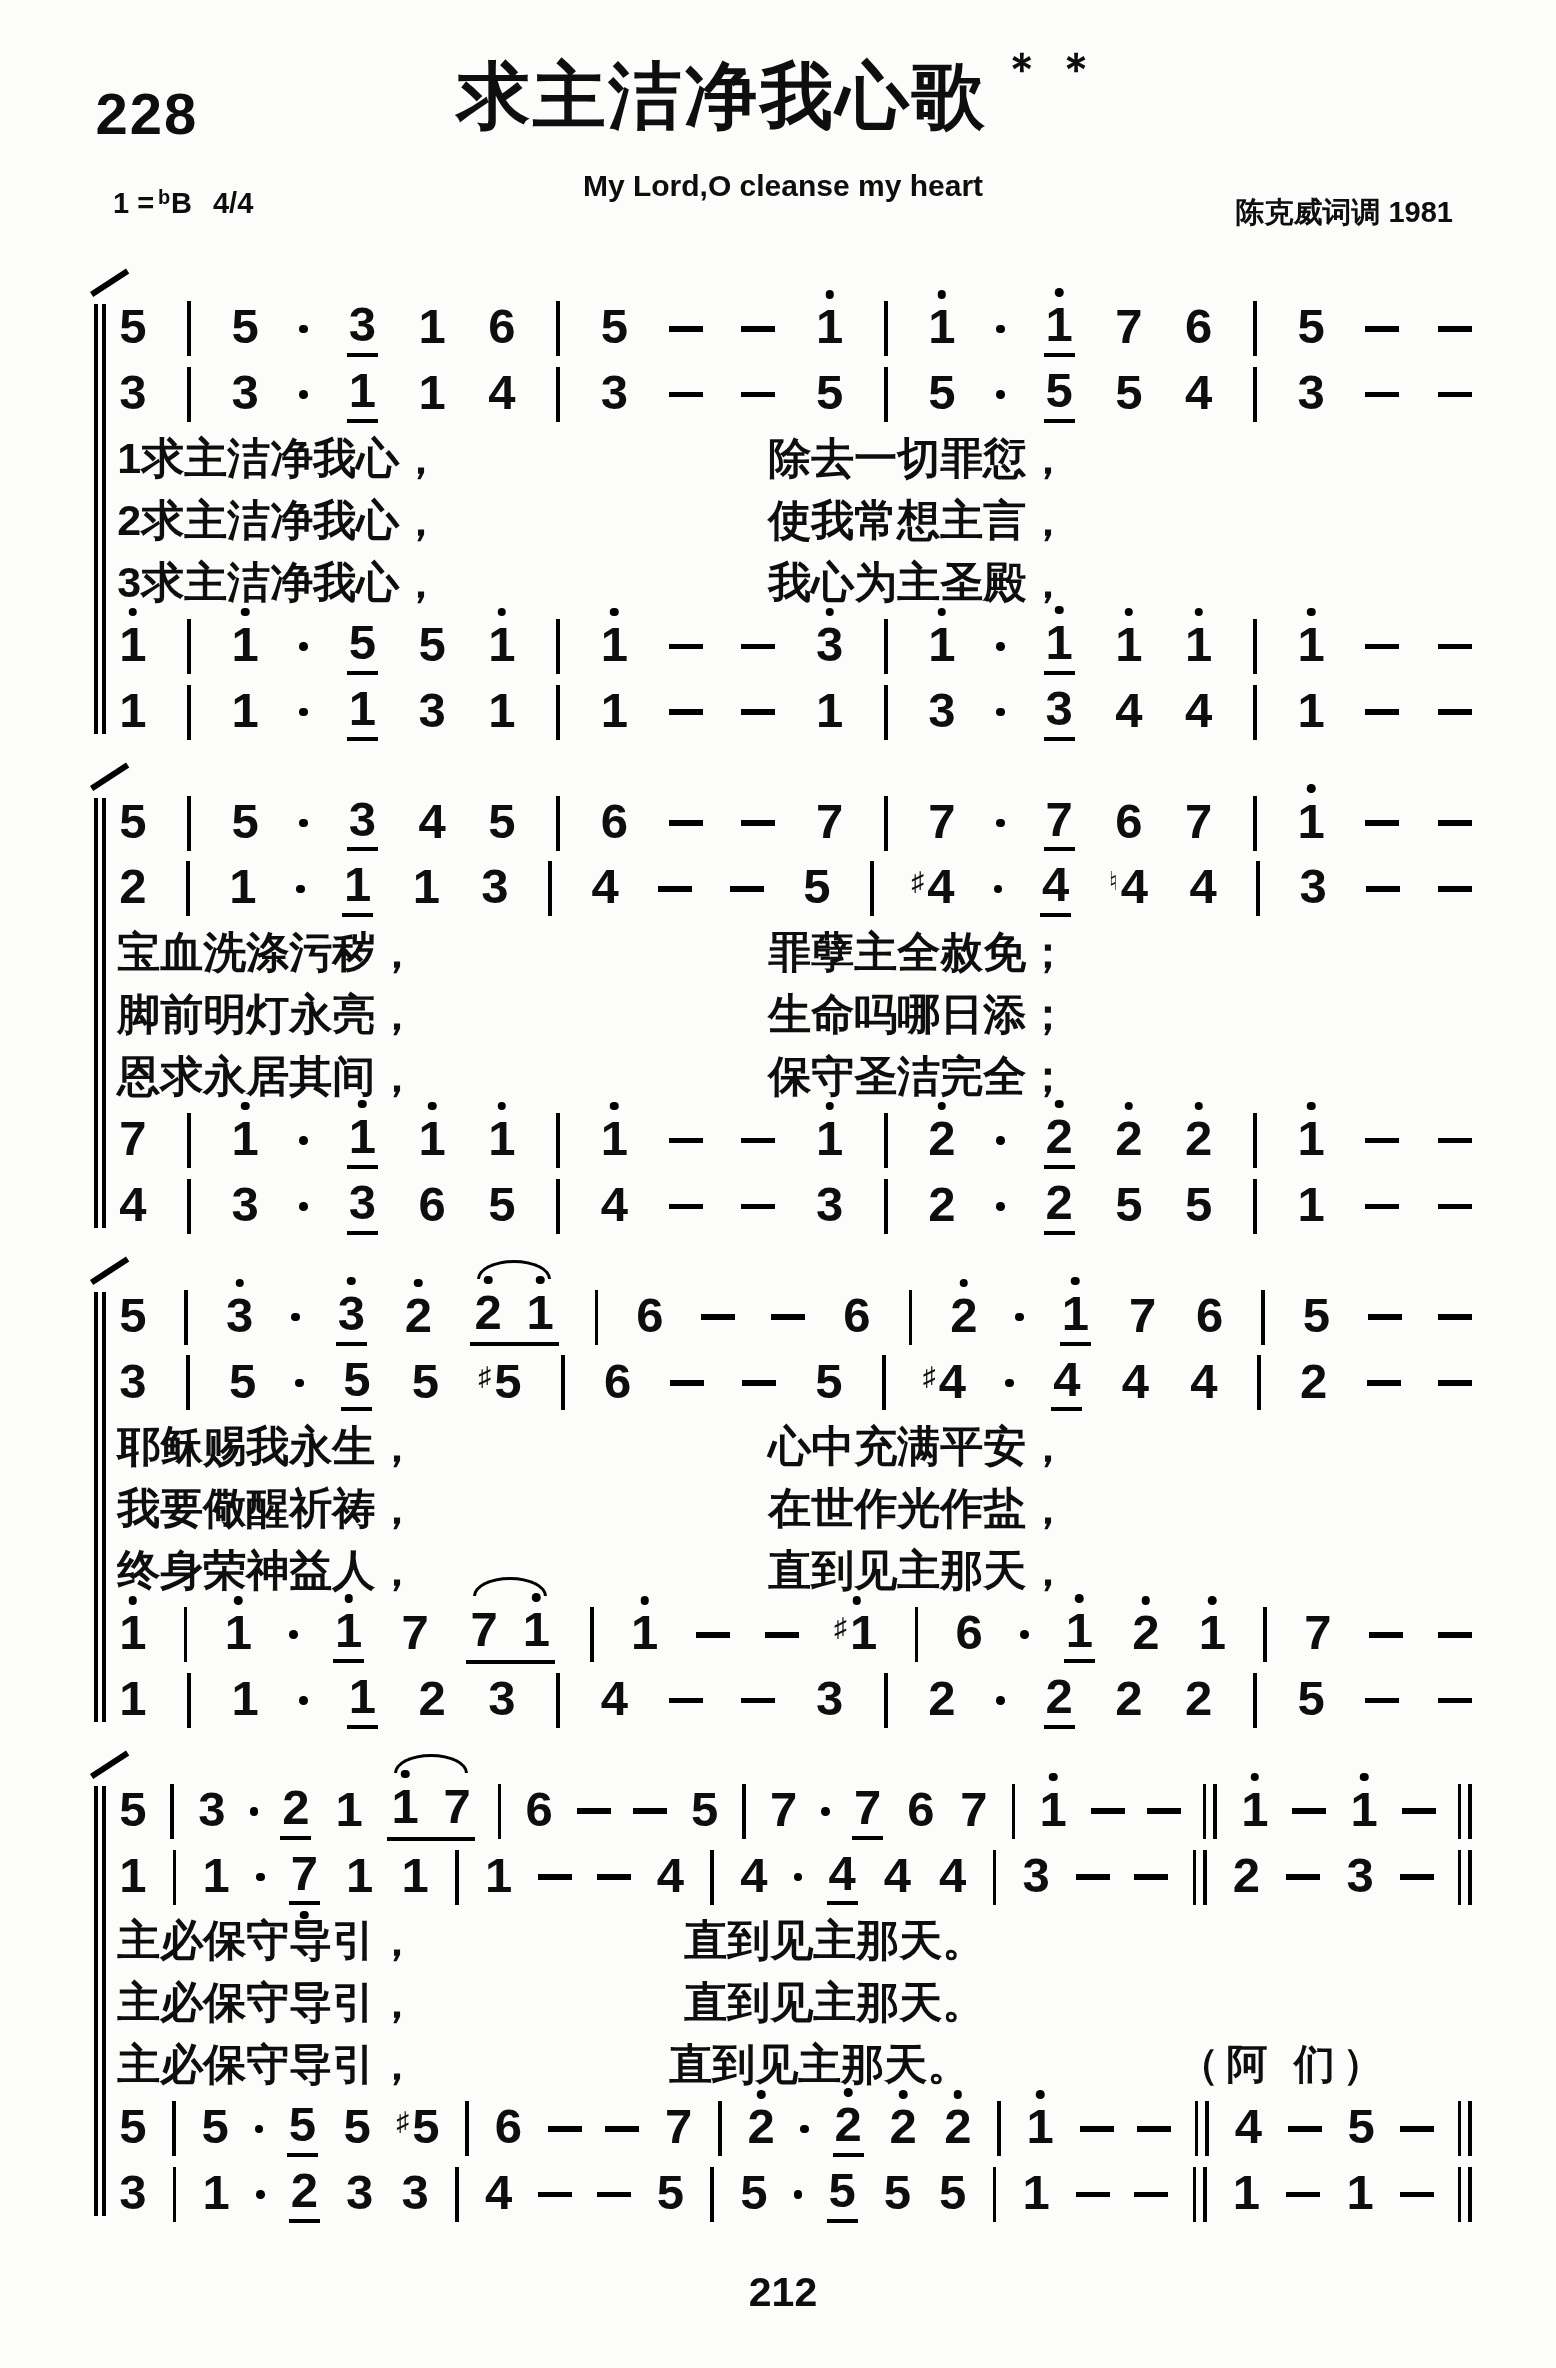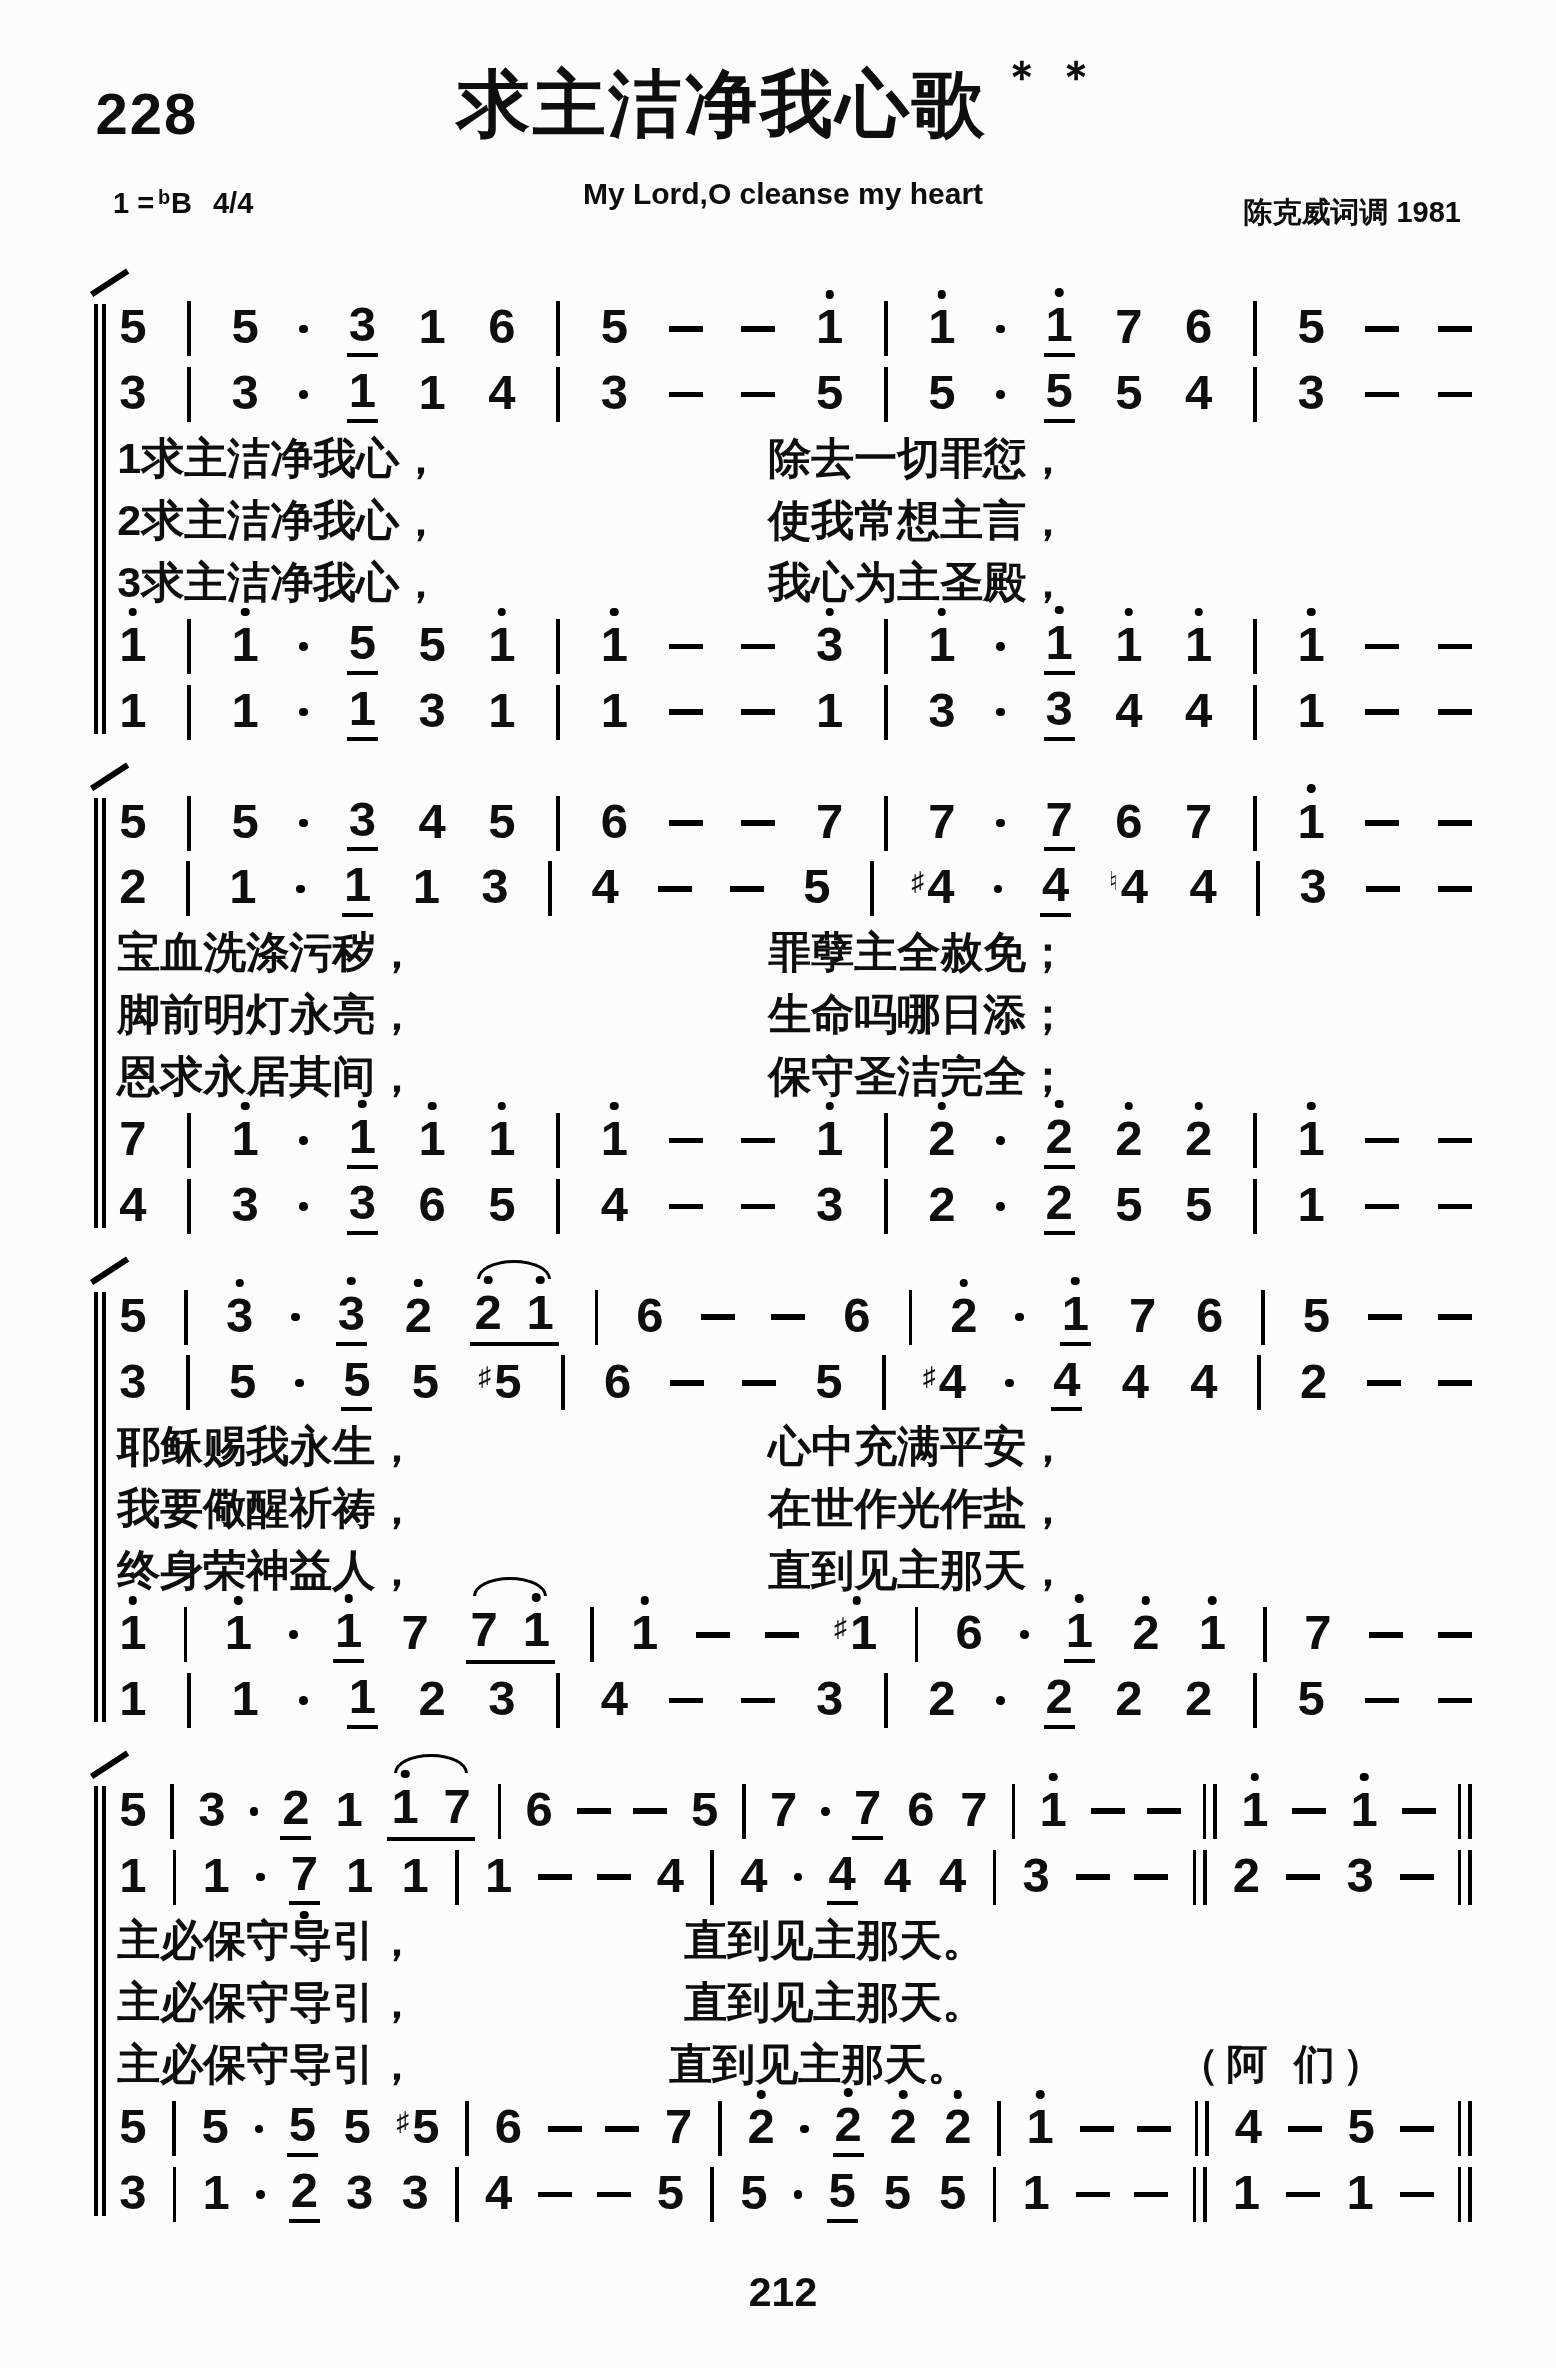--- a/index.html
+++ b/index.html
@@ -10,25 +10,25 @@
     overflow:hidden;
   }
   .page{position:relative;width:100%;height:100%;box-sizing:border-box;padding:44px 81px 0 90px;}
 
   
   .header{position:relative;height:224px;}
   .hymn-number{position:absolute;left:5.6px;top:36px;font-size:58px;font-weight:bold;letter-spacing:1.9px;}
   .keysig{position:absolute;left:23px;top:143px;font-size:29px;font-weight:bold;white-space:nowrap;}
   .keysig .flat{font-size:20px;position:relative;top:-9.4px;margin:0 0.9px 0 3.8px;}
   .keysig .meter{margin-left:21px;}
-  .title-block{position:absolute;left:0;right:0;top:3.8px;text-align:center;margin-top:8px;}
+  .title-block{position:absolute;left:0;right:0;top:3.8px;text-align:center;}
   .title{font-size:73px;font-weight:bold;letter-spacing:2.8px;display:inline-block;}
   .marks{font-size:43px;font-weight:bold;vertical-align:top;position:relative;top:-7.5px;margin-left:13px;letter-spacing:11.3px;}
   .subtitle{font-size:30px;font-weight:bold;margin-top:22.6px;}
-  .attribution{position:absolute;right:15px;top:149px;font-size:29px;font-weight:bold;}
+  .attribution{position:absolute;right:23px;top:149px;font-size:29px;font-weight:bold;}
 
   
   .systems{display:flex;flex-direction:column;gap:45px;margin-top:28px;}
   .system{display:flex;align-items:stretch;}
   .bracket{width:12.2px;box-sizing:border-box;border-left:4.7px solid #000;border-right:4.7px solid #000;
            margin:7.5px 11.3px 11.3px 3.8px;position:relative;}
   .bracket::before{content:"";position:absolute;left:-4.7px;top:-13px;width:43px;height:5.6px;background:#000;
            transform:rotate(-33deg);transform-origin:0 100%;}
   .lines{flex:1;display:flex;flex-direction:column;}
 

